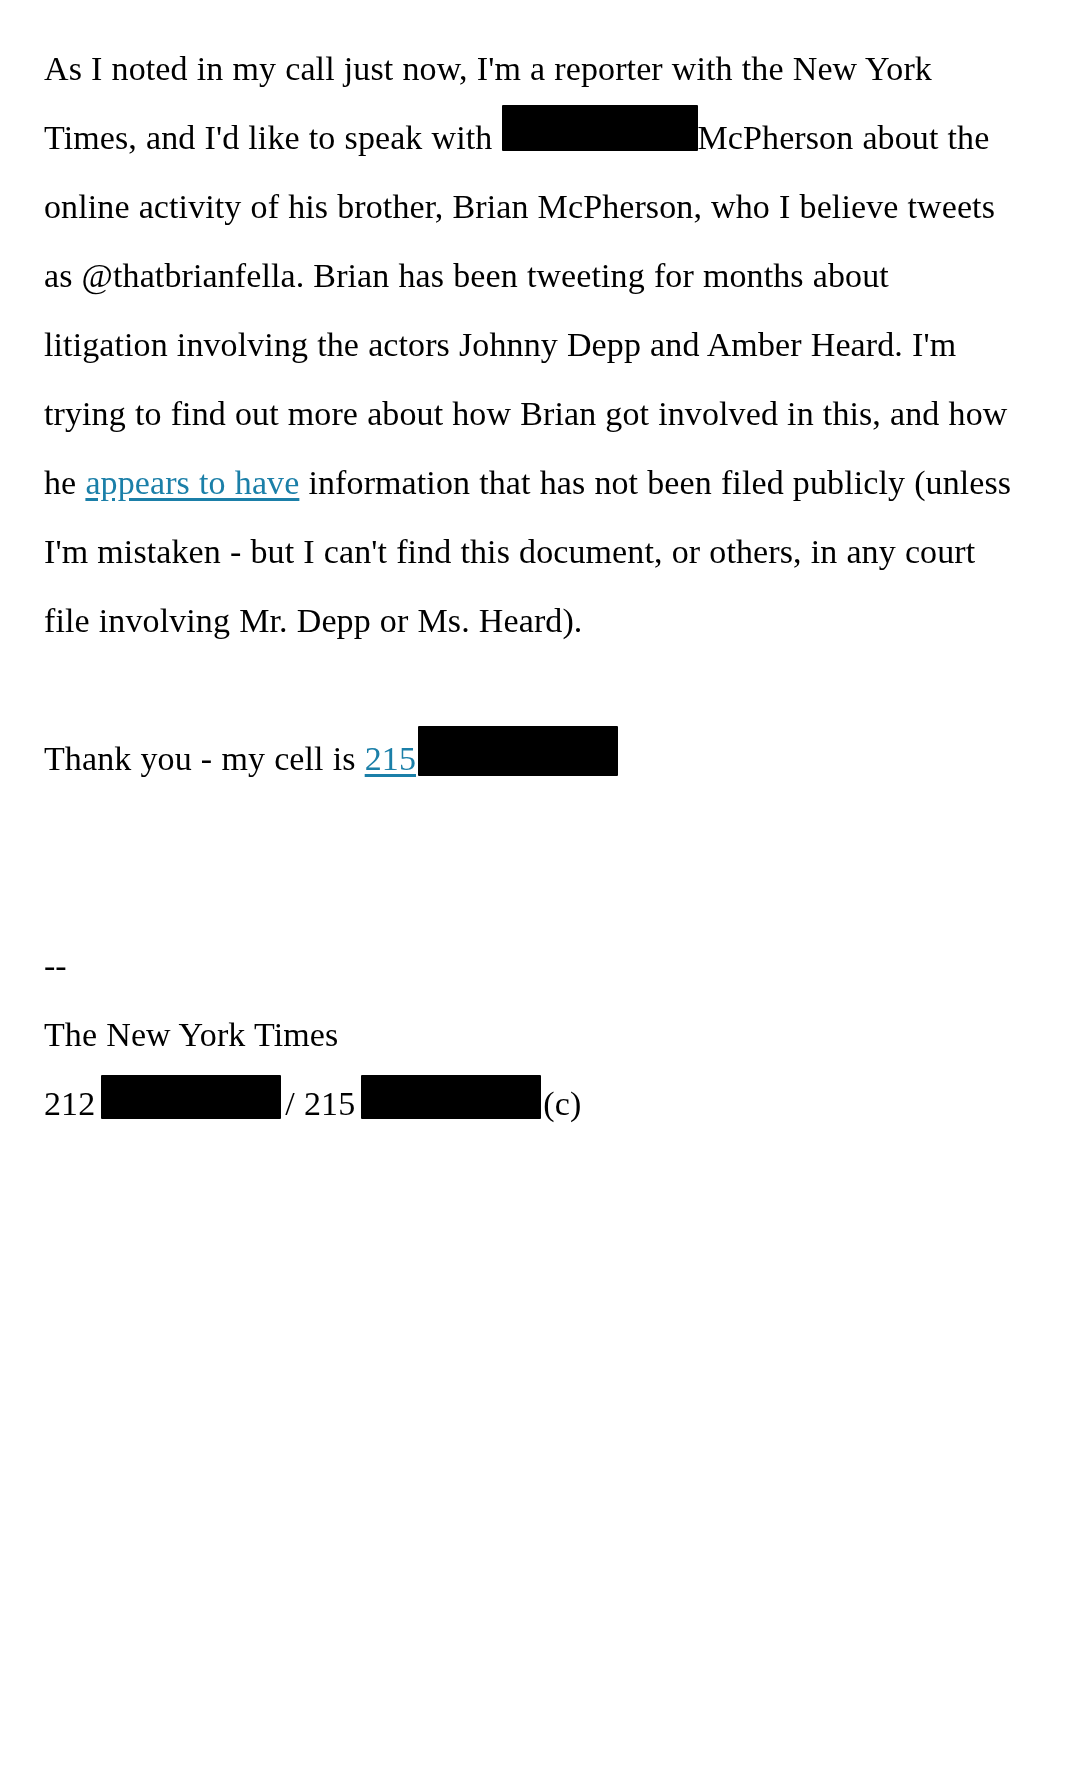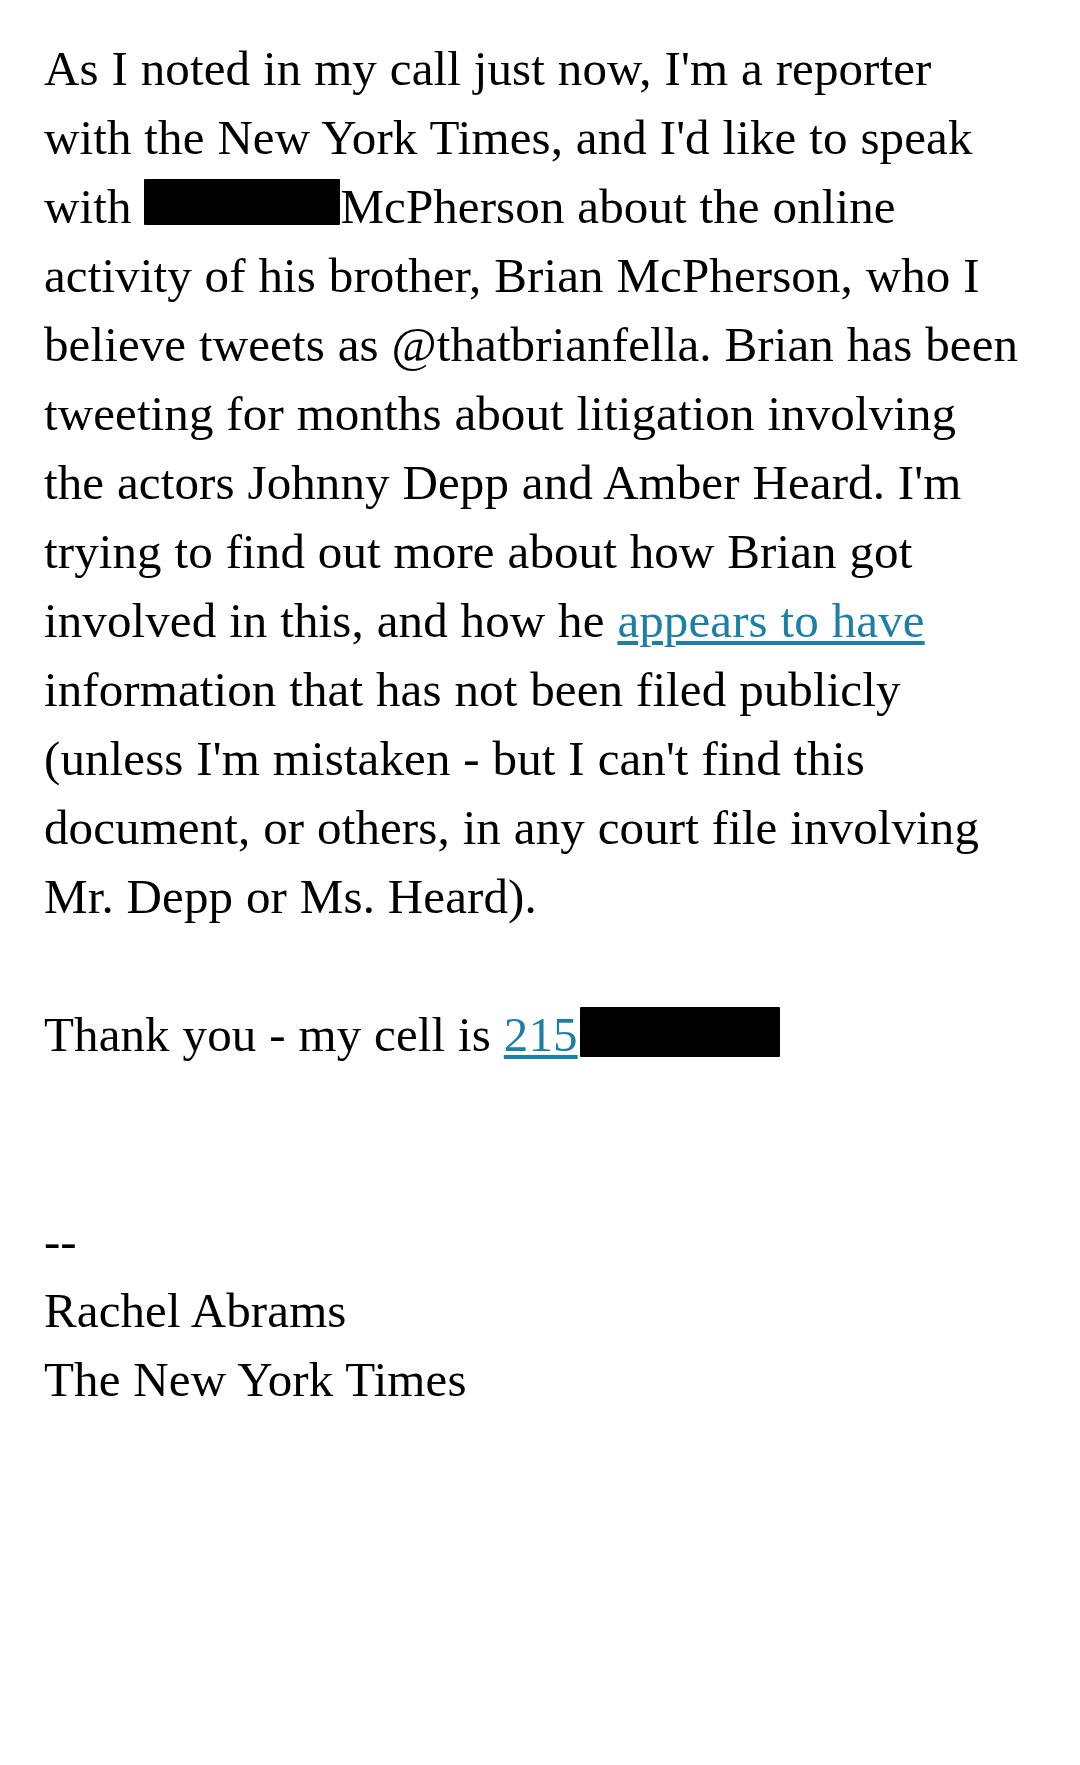--- a/index.html
+++ b/index.html
@@ -16,21 +16,21 @@
   }
   .page {
     position: relative;
     width: 1080px;
     min-height: 1765px;
     box-sizing: border-box;
     padding: 34px 60px 20px 44px;
     background: #ffffff;
   }
   .body-text {
-    font-size: 49px;
+    font-size: 34px;
     line-height: 69px;
     letter-spacing: 0.1px;
     word-spacing: 0.5px;
   }
   .para {
     margin: 0;
     padding: 0;
   }
   .spacer-line {
     height: 69px;
@@ -92,18 +92,18 @@
 
     <p class="para"><span>Thank you - my cell is </span><a class="link" href="#">215</a><span class="redact redact-cell"></span></p>
 
     <div class="spacer-line"></div>
 
 
     <div class="spacer-line"></div>
 
     <div class="sig-block">
       <span class="sig-line dashes">--</span>
-      <span class="sig-line">Rachel Abrams</span>
       <span class="sig-line">The New York Times</span>
+      <span class="sig-line"><span>212</span><span class="redact redact-phone1"></span><span>/ 215</span><span class="redact redact-phone2"></span><span>(c)</span></span>
     </div>
 
   </div>
 </div>
 
 </body></html>

